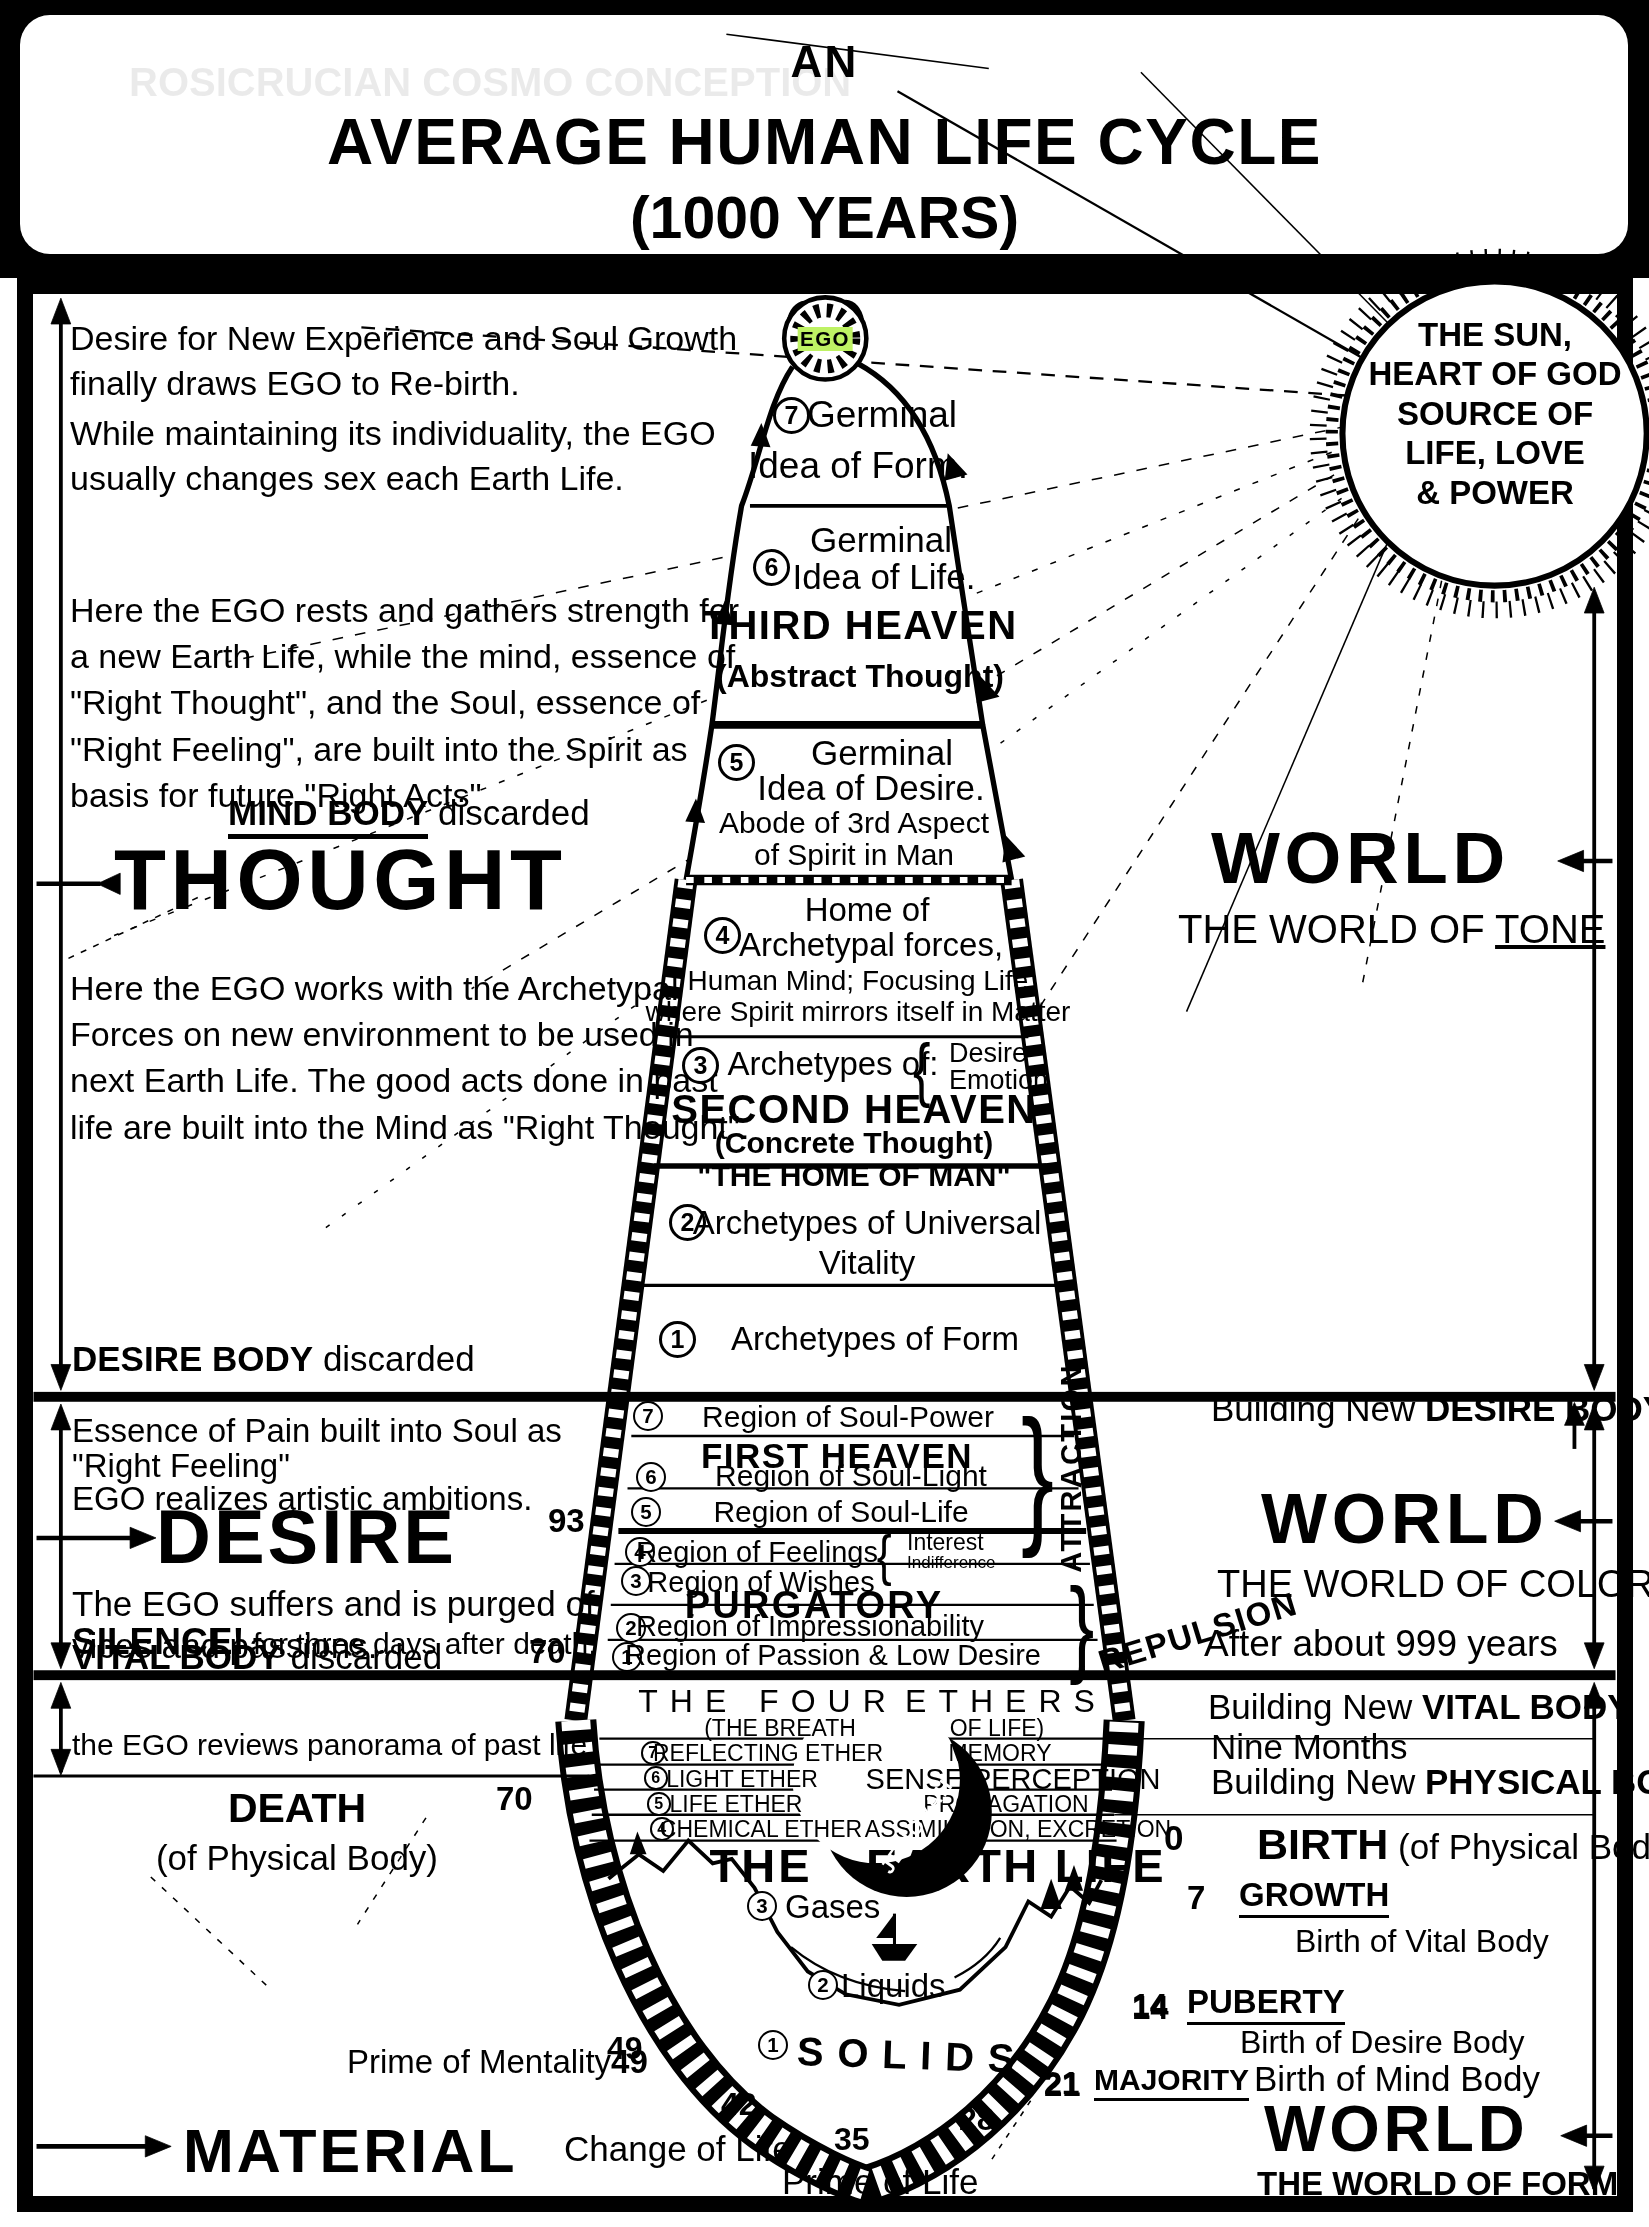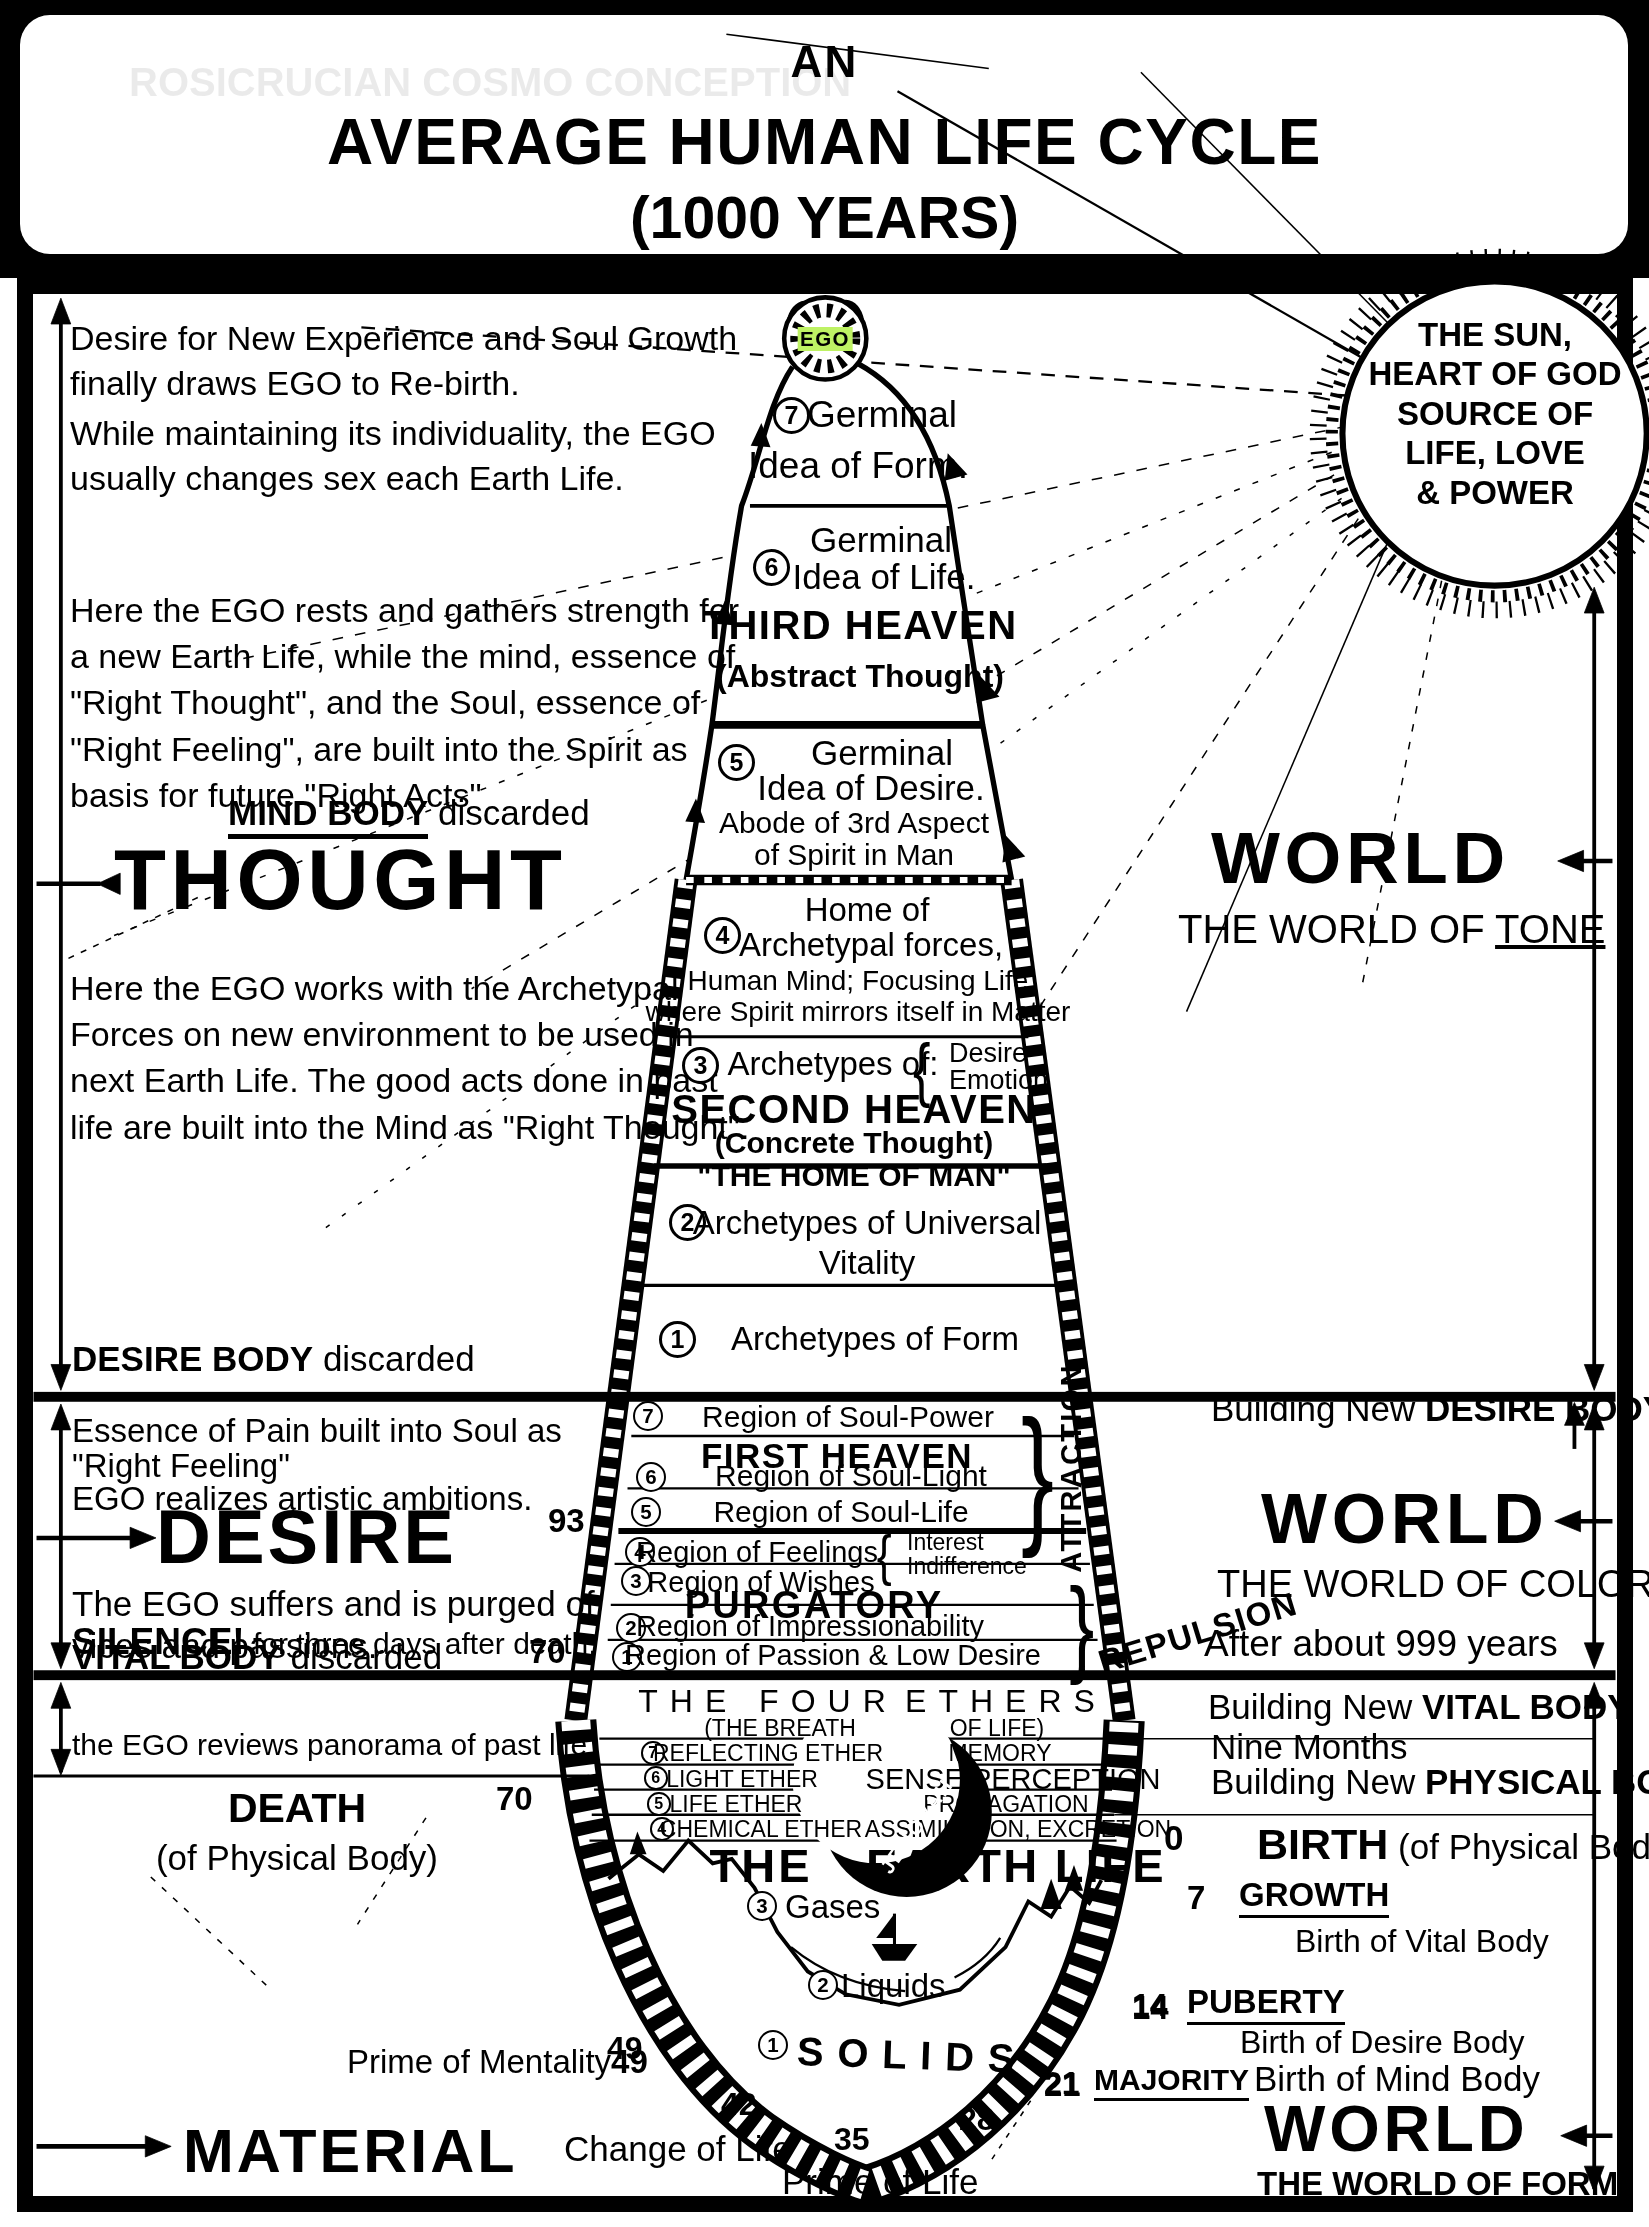--- a/index.html
+++ b/index.html
@@ -302,21 +302,21 @@
   <div class="abs cc" style="left:851px;top:1476px;font-size:30px">Region of Soul-Light</div>
   <div class="circ c36" style="left:631px;top:1497px">5</div>
   <div class="abs cc" style="left:841px;top:1512px;font-size:30px">Region of Soul-Life</div>
   <div class="abs" style="left:1012px;top:1386px;font-size:152px;font-weight:400;transform:scaleX(.65)">}</div>
   <div class="abs b cc" style="left:1071px;top:1468px;font-size:29px;letter-spacing:2.3px;transform:translate(-50%,-50%) rotate(-90deg)">ATTRACTION</div>
 
   <div class="circ c36" style="left:625px;top:1537px">4</div>
   <div class="abs cc" style="left:757px;top:1552px;font-size:29px">Region of Feelings</div>
   <div class="abs" style="left:875px;top:1522px;font-size:56px;font-weight:400;transform:scaleX(.8)">{</div>
   <div class="abs" style="left:907px;top:1529px;font-size:23px">Interest</div>
-  <div class="abs" style="left:907px;top:1553px;font-size:23px">Indifference</div>
+  <div class="abs" style="left:907px;top:1553px;font-size:17px">Indifference</div>
 
   <div class="circ c36" style="left:621px;top:1566px">3</div>
   <div class="abs cc" style="left:761px;top:1582px;font-size:29px">Region of Wishes</div>
   <div class="abs b cc" style="left:814px;top:1605px;font-size:38px;letter-spacing:2.3px">PURGATORY</div>
   <div class="circ c36" style="left:616px;top:1613px">2</div>
   <div class="abs cc" style="left:810px;top:1626px;font-size:29px">Region of Impressionability</div>
   <div class="circ c36" style="left:612px;top:1642px">1</div>
   <div class="abs cc" style="left:833px;top:1655px;font-size:29px">Region of Passion &amp; Low Desire</div>
   <div class="abs" style="left:1064px;top:1564px;font-size:107px;font-weight:400;transform:scaleX(.7)">}</div>
   <div class="abs b cc" style="left:1198px;top:1633px;font-size:33px;letter-spacing:1.5px;transform:translate(-50%,-50%) rotate(-17deg)">REPULSION</div>

